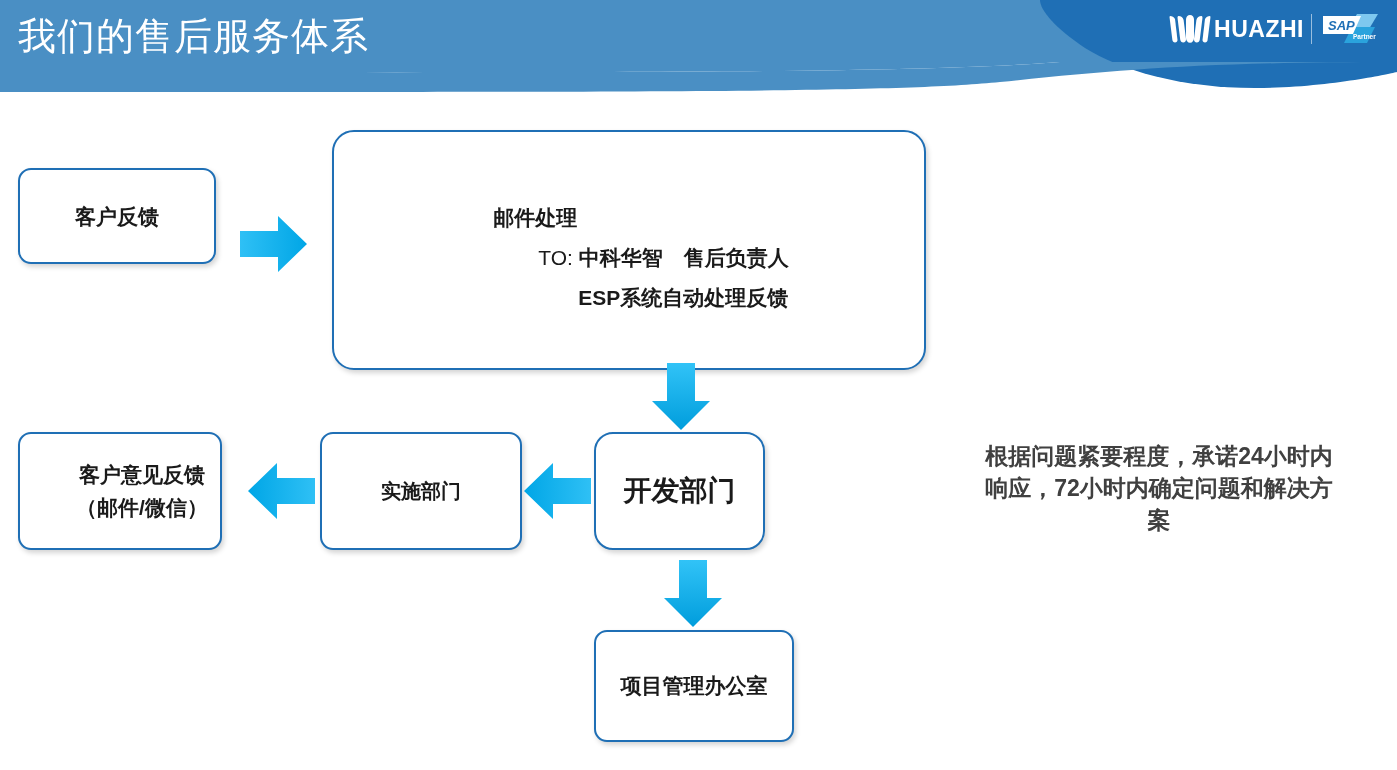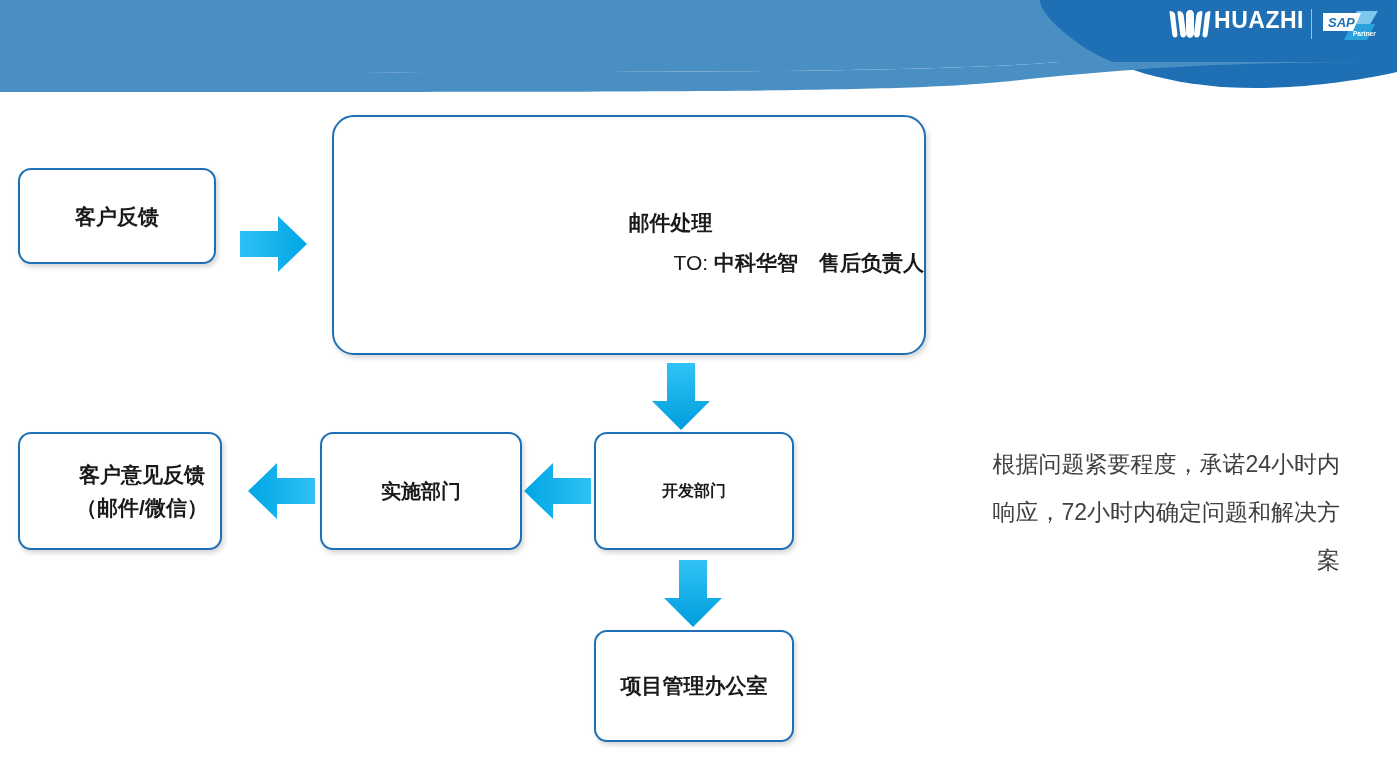--- a/index.html
+++ b/index.html
@@ -38,20 +38,21 @@
     white-space: nowrap;
   }
 
   
   .brand {
     position: absolute;
     right: 18px;
     top: 9px;
     height: 40px;
     display: flex;
+    align-items: center;
     gap: 3px;
   }
   .brand-mark {
     width: 42px;
     height: 30px;
     display: block;
   }
   .brand-name {
     font-size: 23px;
     font-weight: bold;
@@ -96,33 +97,34 @@
   }
   #node-implementation-dept {
     left: 320px; top: 432px; width: 202px; height: 118px;
     font-size: 20px;
   }
   #node-customer-opinion {
     left: 18px; top: 432px; width: 204px; height: 118px;
     font-size: 21px; line-height: 33px; padding-left: 44px;
   }
   #node-dev-dept {
-    left: 594px; top: 432px; width: 200px; height: 118px;
-    font-size: 16px;
+    left: 594px; top: 432px; width: 171px; height: 118px;
+    font-size: 28px;
+    border-radius: 19px;
   }
   #node-pmo {
     left: 594px; top: 630px; width: 200px; height: 112px;
     font-size: 21px;
   }
 
   
   #node-mail {
-    left: 332px; top: 115px; width: 594px; height: 240px;
+    left: 332px; top: 130px; width: 594px; height: 240px;
     border-radius: 22px;
-    align-items: flex-end;
+    align-items: center;
     justify-content: center;
     padding: 16px 0 0 14px;
     font-weight: normal;
   }
   .mail-body {
     text-align: left;
     font-size: 21px;
     line-height: 40px;
   }
   .mail-l1 { font-weight: bold; padding-left: 10px; }
@@ -139,38 +141,40 @@
   #arrow-impl-to-opinion  { left: 248px; top: 460px; width: 68px; height: 62px; }
   #arrow-dev-to-pmo       { left: 662px; top: 560px; width: 62px; height: 68px; }
 
   
   .side-note {
     position: absolute;
     left: 978px;
     top: 440px;
     width: 362px;
     font-size: 23px;
-    line-height: 48px;
+    line-height: 32px;
     color: #404040;
-    text-align: right;
+    text-align: center;
+    font-weight: bold;
   }
 </style>
 </head>
 <body>
 
 <div class="header">
   <svg class="header-svg" width="1397" height="100">
 
     <path d="M0,0 H1397 V62 C1397,62 1100,62 1060,62 C900,74 600,72 0,72 Z" fill="#4a8fc4"></path>
     <rect x="0" y="0" width="1397" height="62" fill="#4a8fc4"></rect>
 
     <path d="M1040,0 H1397 V72 C1397,72 1330,88 1255,88 C1180,88 1120,70 1085,48 C1055,28 1040,10 1040,0 Z" fill="#1F6FB5"></path>
     <path d="M1397,62 C1200,62 1120,70 1000,82 C900,92 700,92 0,92 L0,72 C600,72 900,74 1060,62 Z" fill="#4a8fc4"></path>
   </svg>
 
+  <div class="header-title">我们的售后服务体系</div>
 
   <div class="brand">
     <svg class="brand-mark" viewBox="0 0 42 30">
       <path d="M1,2 C3,2 5,3 6,5 L8.5,26 C8.5,27.5 7.5,28.5 6,28.5 C4.5,28.5 3.6,27.5 3.4,26 L0.6,4 C0.5,3 0.6,2 1,2 Z" fill="#ffffff"></path>
       <path d="M9.5,2 C12,2 14,3.5 14.6,6 L17,25 C17.2,27 16,28.5 14.2,28.5 C12.6,28.5 11.5,27.4 11.2,25.5 L8.6,4.5 C8.4,3 8.7,2 9.5,2 Z" fill="#ffffff"></path>
       <path d="M21,1 C23.4,1 25,3 25,5.6 L25,24 C25,26.6 23.4,28.8 21,28.8 C18.6,28.8 17,26.6 17,24 L17,5.6 C17,3 18.6,1 21,1 Z" fill="#ffffff"></path>
       <path d="M32.5,2 C33.3,2 33.6,3 33.4,4.5 L30.8,25.5 C30.5,27.4 29.4,28.5 27.8,28.5 C26,28.5 24.8,27 25,25 L27.4,6 C28,3.5 30,2 32.5,2 Z" fill="#ffffff"></path>
       <path d="M41,2 C41.4,2 41.5,3 41.4,4 L38.6,26 C38.4,27.5 37.5,28.5 36,28.5 C34.5,28.5 33.5,27.5 33.5,26 L36,5 C37,3 39,2 41,2 Z" fill="#ffffff"></path>
     </svg>
     <span class="brand-name">HUAZHI</span>
@@ -186,20 +190,21 @@
 </div>
 
 <div class="node" id="node-customer-feedback">
   <span class="line">客户反馈</span>
 </div>
 
 <div class="node" id="node-mail">
   <div class="mail-body">
     <div class="mail-l1">邮件处理</div>
     <div class="mail-l2"><span class="to">TO: </span><span class="to-val">中科华智　售后负责人</span></div>
+    <div class="mail-l3">ESP系统自动处理反馈</div>
   </div>
 </div>
 
 <div class="node" id="node-dev-dept">
   <span class="line">开发部门</span>
 </div>
 
 <div class="node" id="node-implementation-dept">
   <span class="line">实施部门</span>
 </div>

